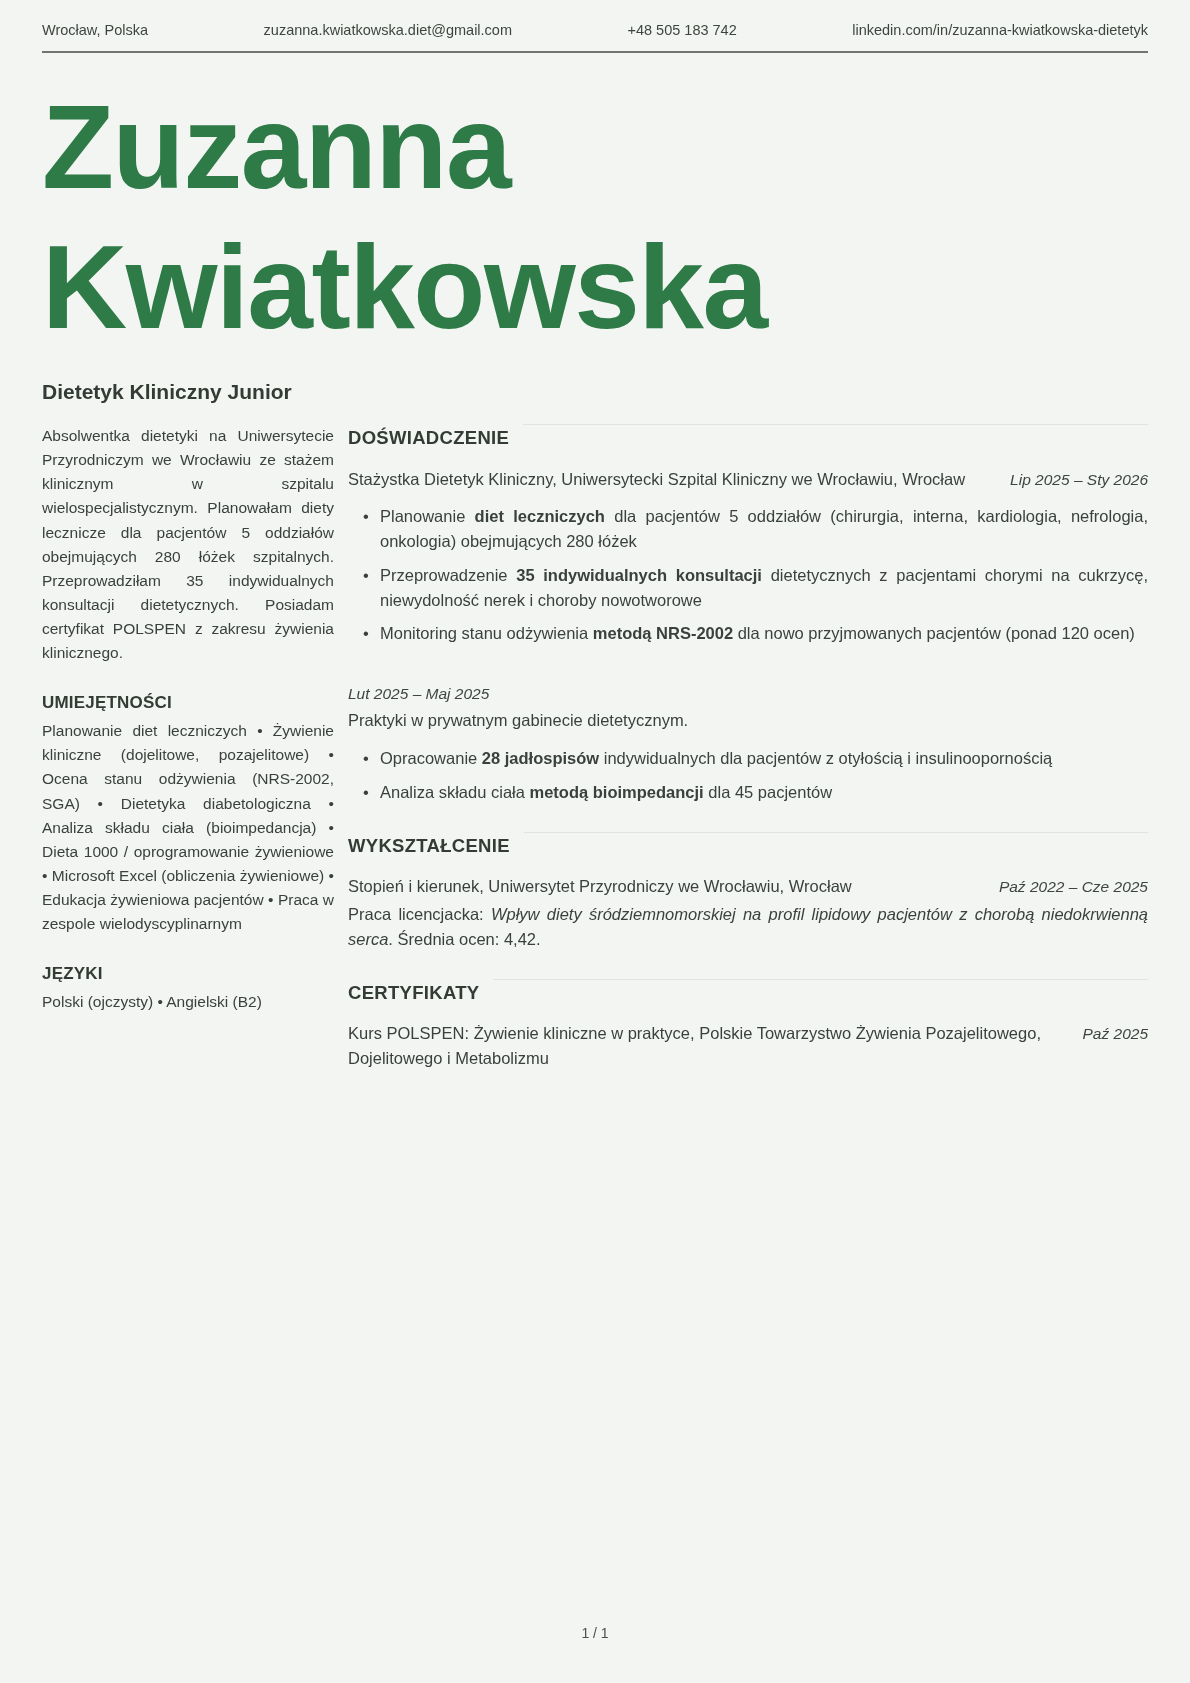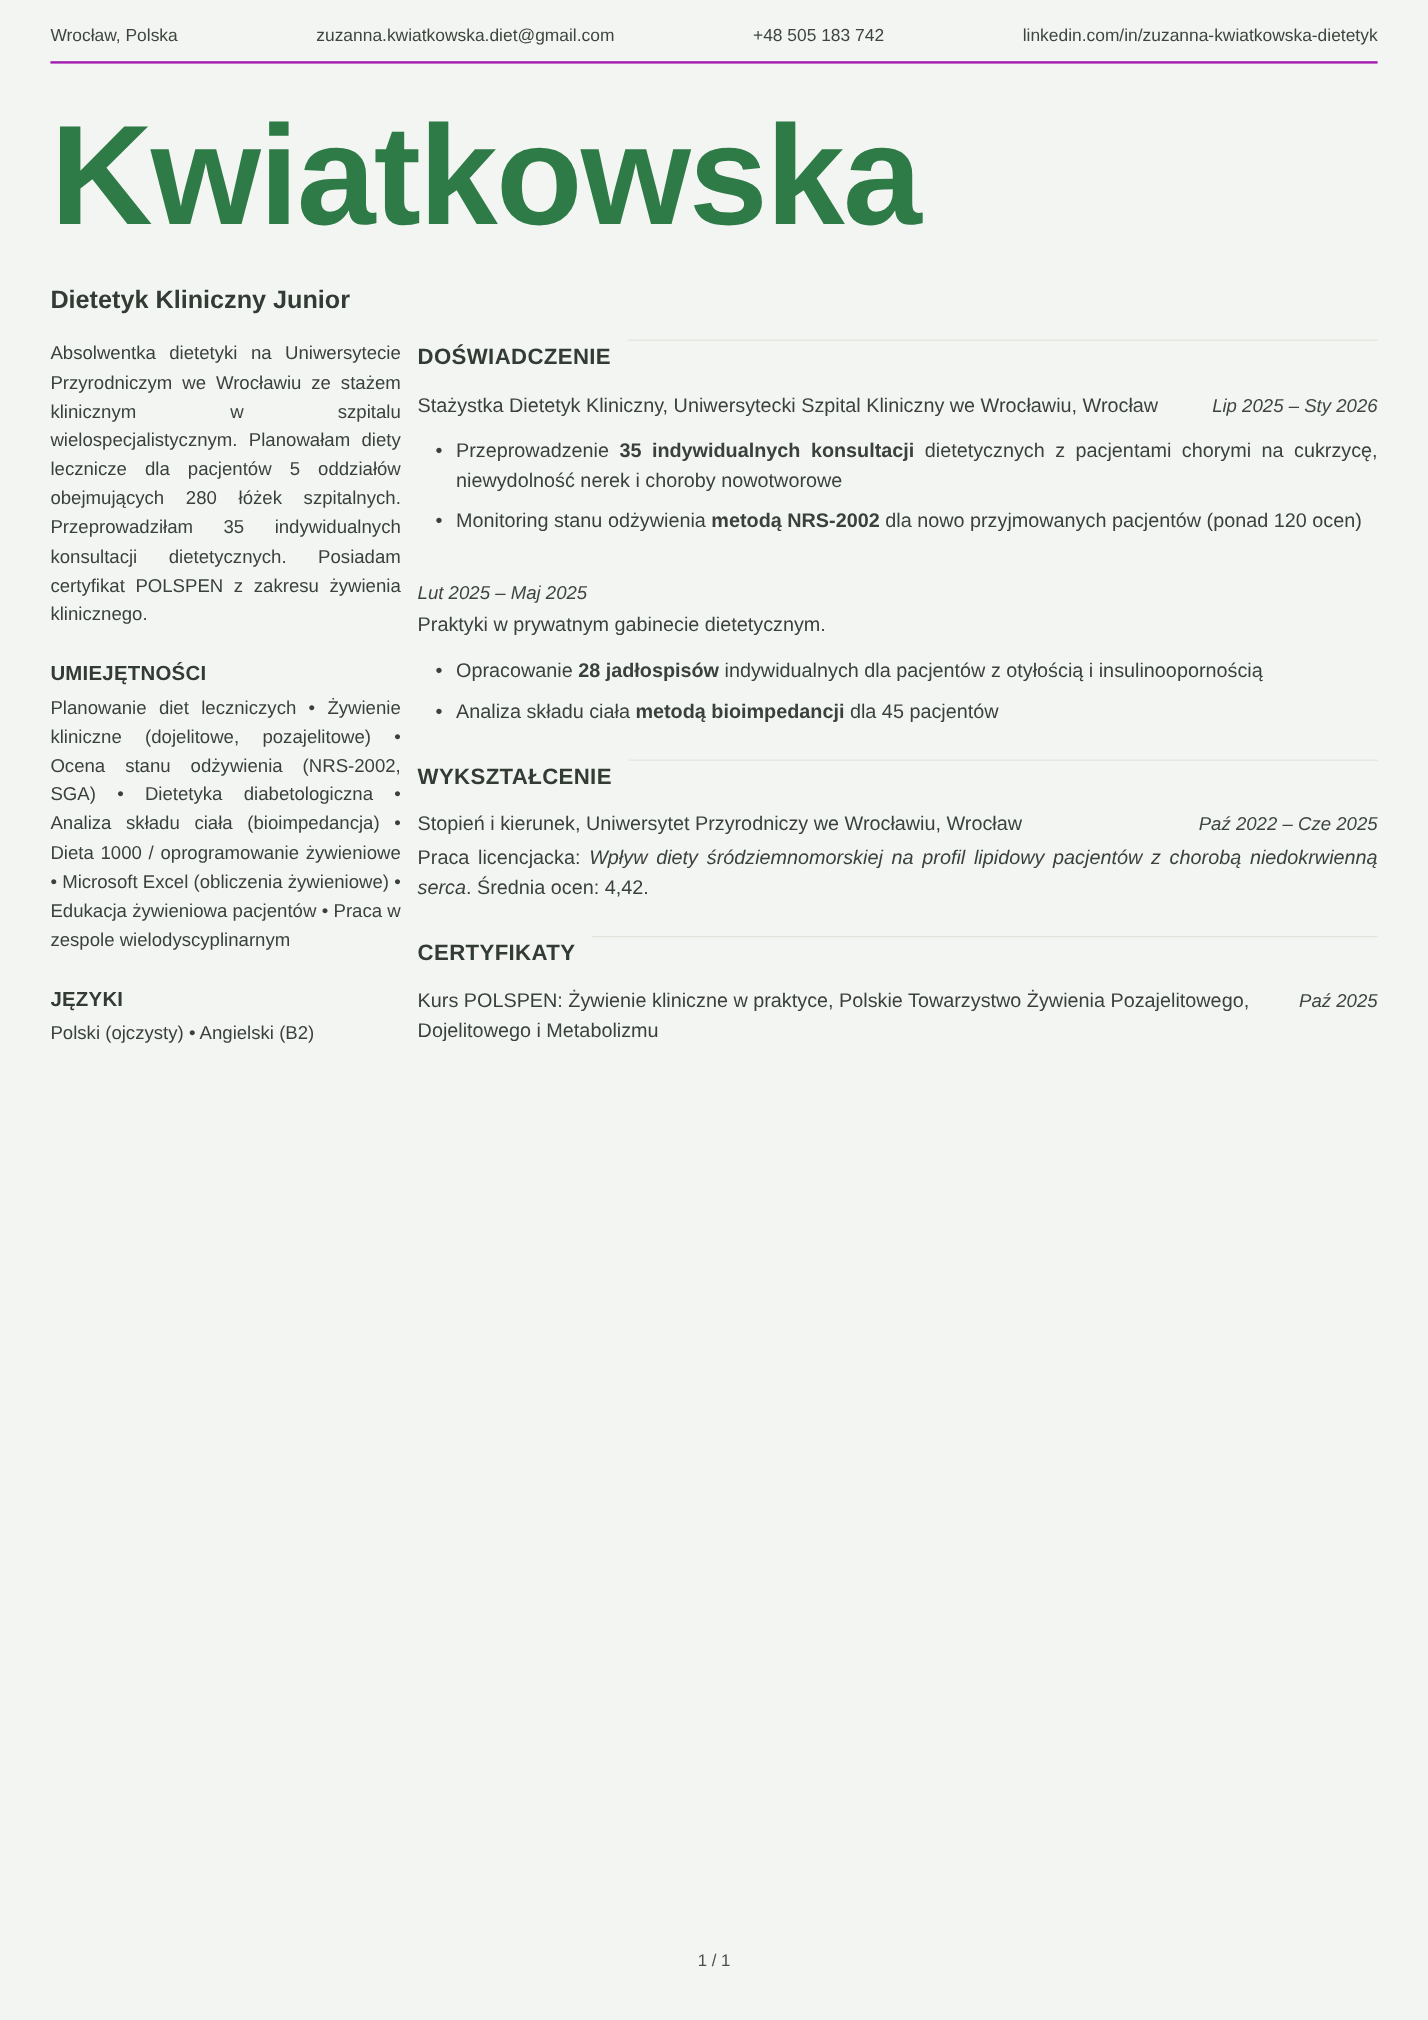--- a/index.html
+++ b/index.html
@@ -13,21 +13,21 @@
     overflow: hidden;
   }
   .page { padding: 22px 42px 0 42px; }
 
   .contact-bar {
     display: flex;
     justify-content: space-between;
     font-size: 14.5px;
     color: #3e453f;
     padding-bottom: 13px;
-    border-bottom: 2px solid #a21caf;
+    border-bottom: 2px solid #737373;
   }
 
   .name {
     color: #2e7b47;
     font-size: 118px;
     font-weight: bold;
     line-height: 1.19;
     letter-spacing: -1.5px;
     margin-top: 24px;
   }
@@ -101,20 +101,21 @@
 <div class="page">
 
   <header class="contact-bar">
     <span>Wrocław, Polska</span>
     <span>zuzanna.kwiatkowska.diet@gmail.com</span>
     <span>+48 505 183 742</span>
     <span>linkedin.com/in/zuzanna-kwiatkowska-dietetyk</span>
   </header>
 
   <h1 class="name">
+    <span>Zuzanna</span>
     <span>Kwiatkowska</span>
   </h1>
 
   <div class="resume-title">Dietetyk Kliniczny Junior</div>
 
   <div class="columns">
 
     <aside class="left-col">
       <p>Absolwentka dietetyki na Uniwersytecie Przyrodniczym we Wrocławiu ze stażem klinicznym w szpitalu wielospecjalistycznym. Planowałam diety lecznicze dla pacjentów 5 oddziałów obejmujących 280 łóżek szpitalnych. Przeprowadziłam 35 indywidualnych konsultacji dietetycznych. Posiadam certyfikat POLSPEN z zakresu żywienia klinicznego.</p>
 
@@ -132,20 +133,21 @@
           <h2>DOŚWIADCZENIE</h2>
           <div class="rule"></div>
         </div>
 
         <article class="job">
           <div class="row">
             <div class="grow">Stażystka Dietetyk Kliniczny, Uniwersytecki Szpital Kliniczny we Wrocławiu, Wrocław</div>
             <div class="date">Lip 2025 – Sty 2026</div>
           </div>
           <ul class="bullets">
+            <li><span>Planowanie </span><b>diet leczniczych</b><span> dla pacjentów 5 oddziałów (chirurgia, interna, kardiologia, nefrologia, onkologia) obejmujących 280 łóżek</span></li>
             <li><span>Przeprowadzenie </span><b>35 indywidualnych konsultacji</b><span> dietetycznych z pacjentami chorymi na cukrzycę, niewydolność nerek i choroby nowotworowe</span></li>
             <li><span>Monitoring stanu odżywienia </span><b>metodą NRS-2002</b><span> dla nowo przyjmowanych pacjentów (ponad 120 ocen)</span></li>
           </ul>
         </article>
 
         <article class="job">
           <div class="row">
             <div class="date">Lut 2025 – Maj 2025</div>
           </div>
           <p class="job-sub">Praktyki w prywatnym gabinecie dietetycznym.</p>

